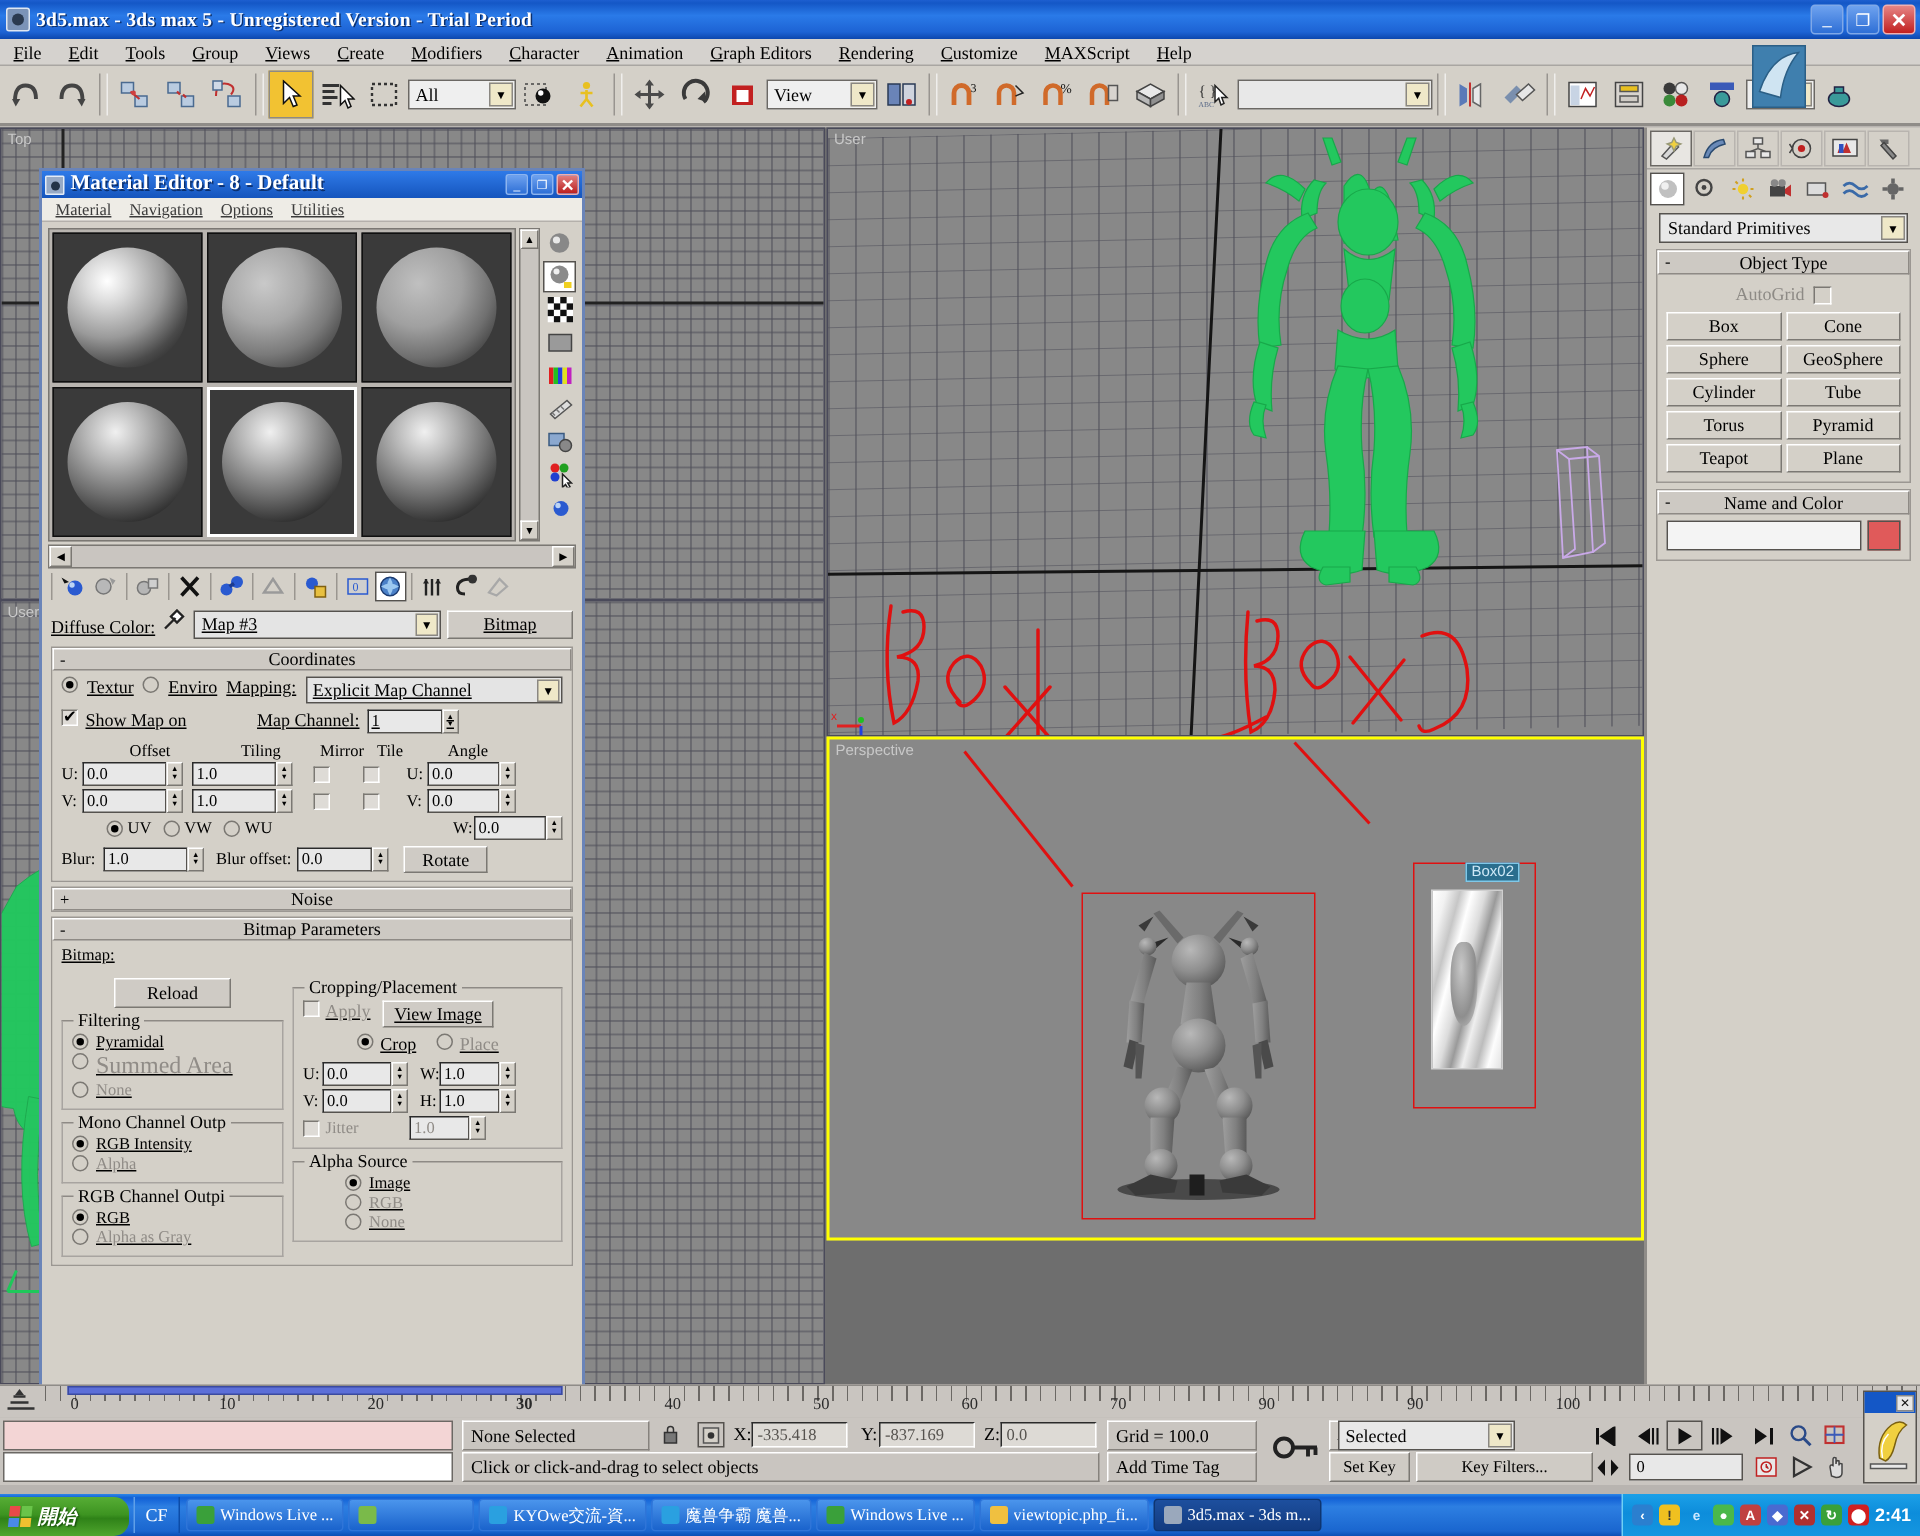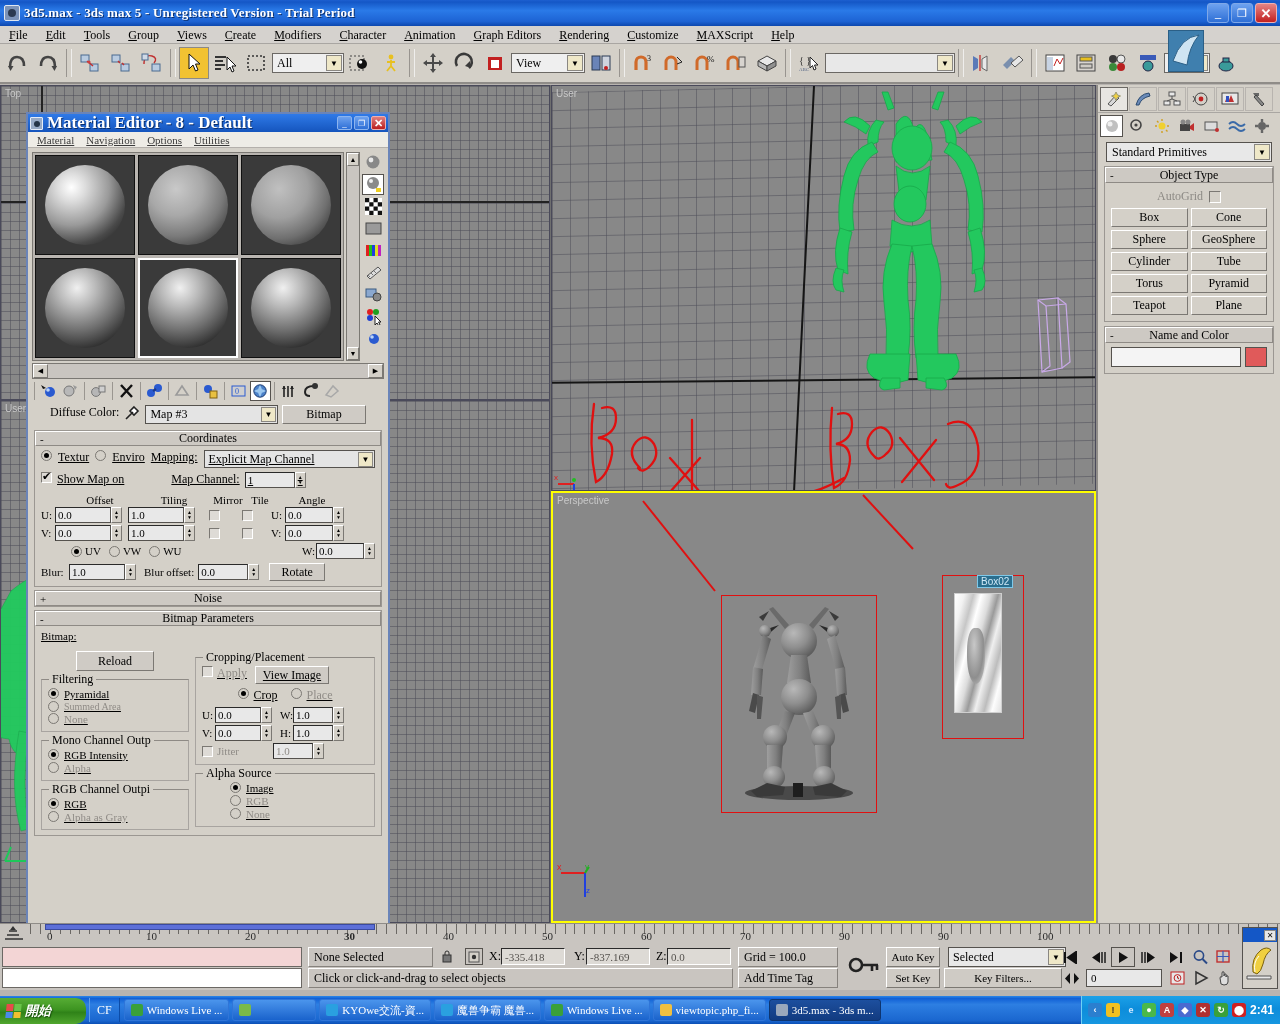--- a/index.html
+++ b/index.html
@@ -98,21 +98,21 @@
 
   
   .matwin { position:absolute; left:26px; top:112px; width:364px; height:817px;
     background:#d4d0c8; border:2px solid #6a84b8; }
   .mw-title { height:18px; background:linear-gradient(180deg,#2f7ae8,#1555bd);
     display:flex; align-items:center; padding:0 2px; }
   .mw-ticon{ width:13px;height:13px;background:#97aac6;border:1px solid #e4ecf7;
     margin-right:4px; position:relative; border-radius:1px;}
   .mw-ticon:after{content:"";position:absolute;left:3px;top:3px;width:6px;height:6px;
     background:#243448;border-radius:50%;}
-  .mw-ttext{ color:#fff; font-size:17px; font-weight:bold; text-shadow:1px 1px 0 #0b2f6d;}
+  .mw-ttext{ color:#fff; font-size:14px; font-weight:bold; text-shadow:1px 1px 0 #0b2f6d;}
   .mw-tbtns{ margin-left:auto; display:flex; gap:2px; }
   .mw-tb{ width:15px;height:14px; background:linear-gradient(180deg,#6ea2ef,#2e6fd6);
     border:1px solid #8cb4ef; border-radius:2px; color:#fff; font-size:8px;
     display:flex;align-items:center;justify-content:center; font-family:"Liberation Sans",sans-serif;}
   .mw-tb.close{ background:linear-gradient(180deg,#e08080,#bb1e1e); border-color:#eeb0b0;
     font-weight:bold; font-size:11px;}
   .mw-menu{ height:16px; background:#eeece6; display:flex; align-items:center;
     gap:2px; padding-left:4px; border-bottom:1px solid #b4b0ab;}
   .mw-menu span{ font-size:11px; padding:0 5px; text-decoration:underline; color:#3b3b3b;}
   .slotarea{ position:relative; margin:4px 4px 0 4px; display:flex; }
@@ -138,21 +138,21 @@
   .hscroll{ margin:2px 4px 0 4px; height:16px; background:#c9c5c0; border:1px solid #7b7873;
     display:flex; align-items:center; }
   .hsb{ width:15px; height:14px; background:#d4d0c8; border:1px solid #fff;
     border-right-color:#7b7873; border-bottom-color:#7b7873; font-size:7px;
     display:flex; align-items:center; justify-content:center;}
   .mtoolbar{ display:flex; align-items:center; gap:1px; padding:2px 4px; height:24px;}
   .mtb{ width:21px; height:20px; border:1px solid transparent; display:flex;
     align-items:center; justify-content:center;}
   .mtb.active{ background:#fff; border:1px solid #55524e;}
   .msep{ width:1px; height:18px; background:#9a9690; margin:0 2px;}
-  .diffrow{ display:flex; align-items:flex-start; gap:4px; padding:2px 22px; }
+  .diffrow{ display:flex; align-items:flex-end; gap:4px; padding:2px 6px;text-decoration:underline; }
   .diff-lbl{ font-size:12px; }
   .map-combo{ flex:1; height:19px; background:#e4e4e4; border:1px solid #55524e;
     font-size:12px; display:flex; align-items:center; padding-left:4px; position:relative;}
   .map-combo .arrow{ position:absolute; right:1px; top:1px; width:15px; height:15px;
     background:#efe8c8; border:1px solid #8a8782; display:flex; align-items:center;
     justify-content:center; font-size:8px;}
   .bitmap-btn{ width:84px; height:19px; background:#cfcbc5; border:1px solid #fff;
     border-right-color:#7b7873;border-bottom-color:#7b7873; font-size:12px;
     display:flex; align-items:center; justify-content:center;}
   .mroll{ margin:3px 6px 0 6px; border:1px solid #9b9792; }
@@ -588,21 +588,21 @@
         </g>
       </svg>
       <svg class="ann" style="left:0;top:380px" width="40" height="30">
         <path d="M6 18 L22 18" stroke="#e02020" stroke-width="2"></path>
         <text x="2" y="14" font-size="8" fill="#e02020" font-family="sans-serif">x</text>
         <path d="M22 18 L22 28" stroke="#2040e0" stroke-width="2"></path>
         <circle cx="22" cy="14" r="2" fill="#20c020"></circle>
       </svg>
     </div>
 
-    <div class="vp vp-active" style="left:551px; top:406px; width:545px; height:432px;">
+    <div class="vp vp-active" style="left:551px; top:406px; width:545px; height:336px;">
       <div class="vp-label">Perspective</div>
 
       <svg class="ann" style="left:0;top:0" width="545" height="432">
         <path d="M90 8 L162 98" stroke="#e01010" stroke-width="2" fill="none"></path>
         <path d="M310 2 L360 56" stroke="#e01010" stroke-width="2" fill="none"></path>
       </svg>
 
       <div style="position:absolute;left:168px;top:102px;width:156px;height:218px;border:1.4px solid #e01010;"></div>
 
       <svg class="ann" style="left:170px;top:104px" width="154" height="214">
@@ -1184,21 +1184,21 @@
 
           <div style="width:148px">
             <div class="sm-btn" style="width:78px;height:20px;margin:4px auto 2px auto">Reload</div>
             <div class="gbox">
               <span class="gtitle">Filtering</span>
               <div id="filtering-opts">
                   <div class="row" style="gap: 5px; font-size: 11px; margin-bottom: 1px;">
                     <span class="radio on"></span>
                     <span>Pyramidal</span>
                   </div>
-                  <div class="row" style="gap: 5px; font-size: 10px; margin-bottom: 1px;">
+                  <div class="row" style="gap: 5px; font-size: 16px; margin-bottom: 1px;">
                     <span class="radio"></span>
                     <span class="dim">Summed Area</span>
                   </div>
                   <div class="row" style="gap: 5px; font-size: 11px; margin-bottom: 1px;">
                     <span class="radio"></span>
                     <span class="dim">None</span>
                   </div>
                 </div>
             </div>
             <div class="gbox">
@@ -1357,21 +1357,21 @@
 
     <div style="position:absolute;left:848px;top:8px">
       <svg width="34" height="24" viewBox="0 0 34 24">
           <circle cx="8" cy="12" r="6" fill="none" stroke="#222" stroke-width="2.6"></circle>
           <path d="M14 12 L30 12 M24 12 L24 18 M29 12 L29 17" stroke="#222" stroke-width="2.6"></path>
         </svg>
     </div>
 
     <div class="akbtn" style="left:886px;top:2px;width:54px;height:20px">Auto Key</div>
     <div class="akbtn" style="left:886px;top:23px;width:54px;height:20px">Set Key</div>
-    <div style="position:absolute;left:948px;top:2px;width:118px;height:20px;background:#e8e8e8;border:1px solid #55524e;font-size:12px;display:flex;align-items:center;padding-left:4px">
+    <div style="position:absolute;left:892px;top:2px;width:118px;height:20px;background:#e8e8e8;border:1px solid #55524e;font-size:12px;display:flex;align-items:center;padding-left:4px">
       <span>Selected</span>
       <span style="position:absolute;right:1px;top:1px;width:16px;height:16px;background:#efe8c8;border:1px solid #8a8782;display:flex;align-items:center;justify-content:center;font-size:8px">▼</span>
     </div>
     <div class="akbtn" style="left:944px;top:23px;width:118px;height:20px">Key Filters...</div>
 
     <div class="navbtn" style="left:1060px;top:3px;width:24px;height:18px">
       <svg width="18" height="13" viewBox="0 0 18 13">
           <path d="M2 1 L2 12 M5 6.5 L13 1 L13 12 z" stroke="#111" stroke-width="2" fill="#111"></path>
         </svg>
       </div>

